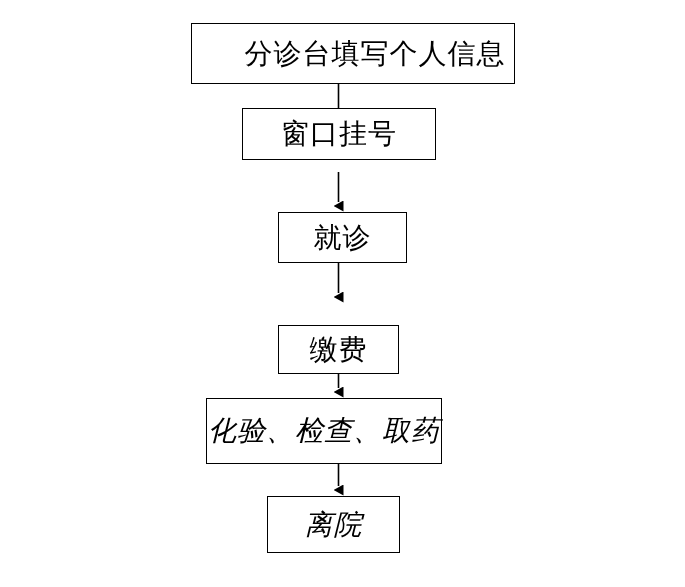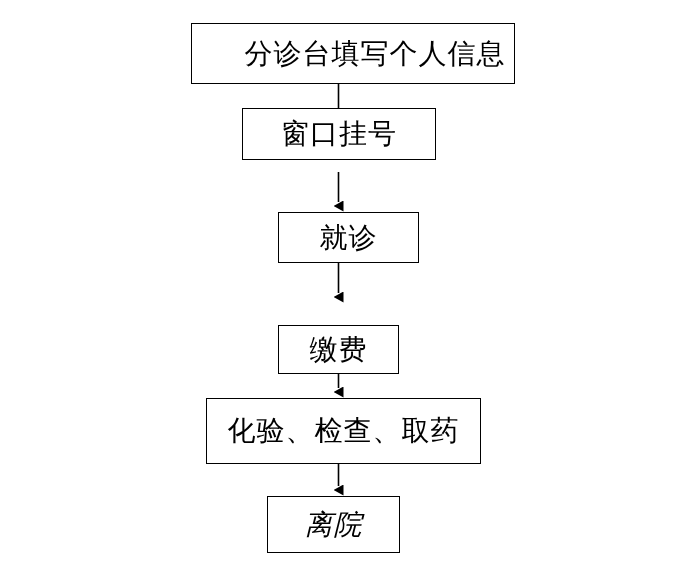--- a/index.html
+++ b/index.html
@@ -40,23 +40,23 @@
     line-height: 1;
     color: #000000;
     letter-spacing: 1px;
     white-space: nowrap;
     user-select: none;
   }
 
   
   .n1 { left: 191px; top: 23px;  width: 324px; height: 61px; padding-left: 44px; }
   .n2 { left: 242px; top: 108px; width: 194px; height: 52px; }
-  .n3 { left: 278px; top: 212px; width: 141px; height: 51px; }
+  .n3 { left: 278px; top: 212px; width: 129px; height: 51px; }
   .n4 { left: 278px; top: 303px; width: 121px; height: 49px; margin-top: 22px; }
-  .n5 { left: 206px; top: 398px; width: 275px; height: 66px; }
+  .n5 { left: 206px; top: 398px; width: 236px; height: 66px; font-style: italic; }
   .n6 { left: 267px; top: 496px; width: 133px; height: 57px; font-style: italic; }
 
   .connector {
     position: absolute;
     left: 0;
     top: 0;
     width: 685px;
     height: 587px;
     pointer-events: none;
   }

